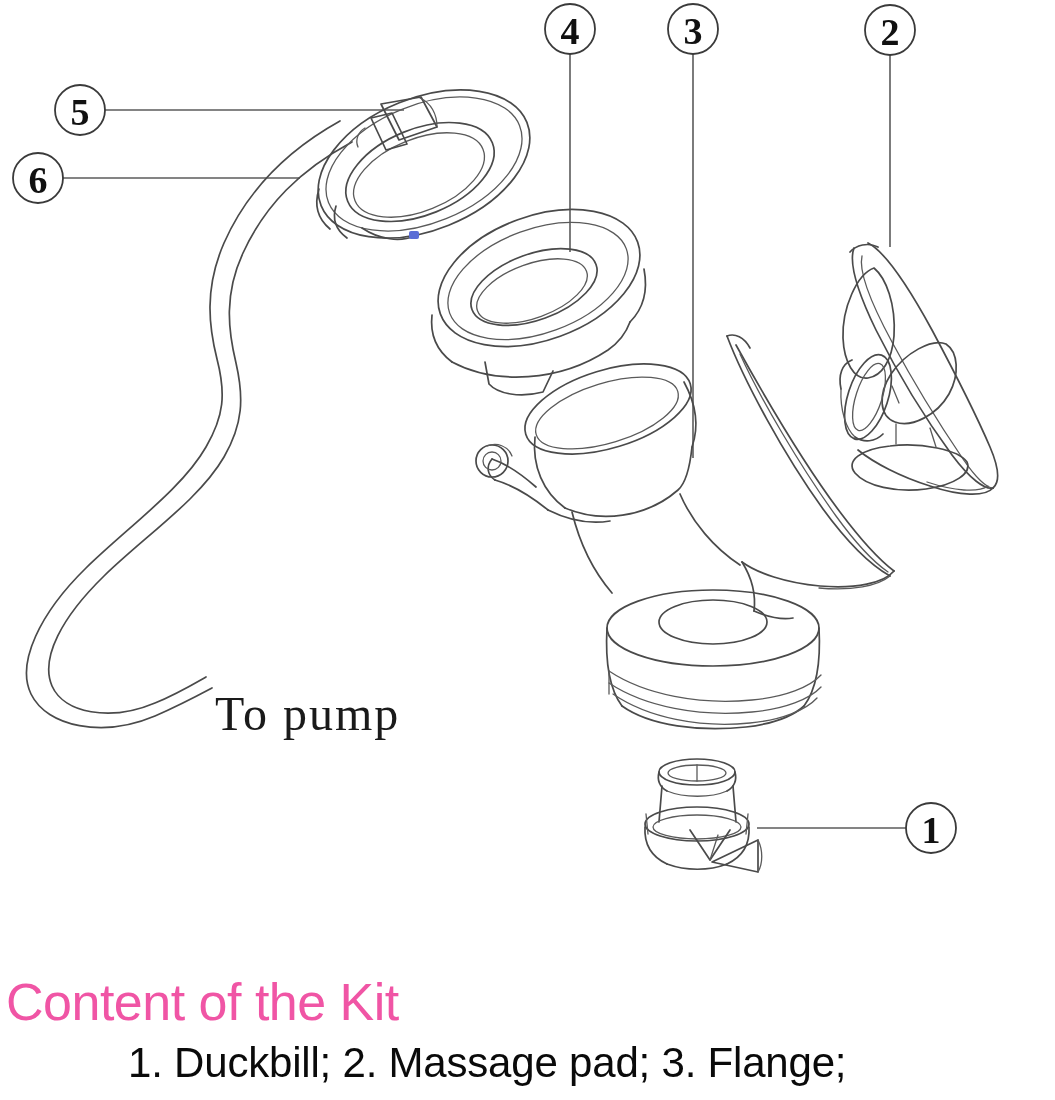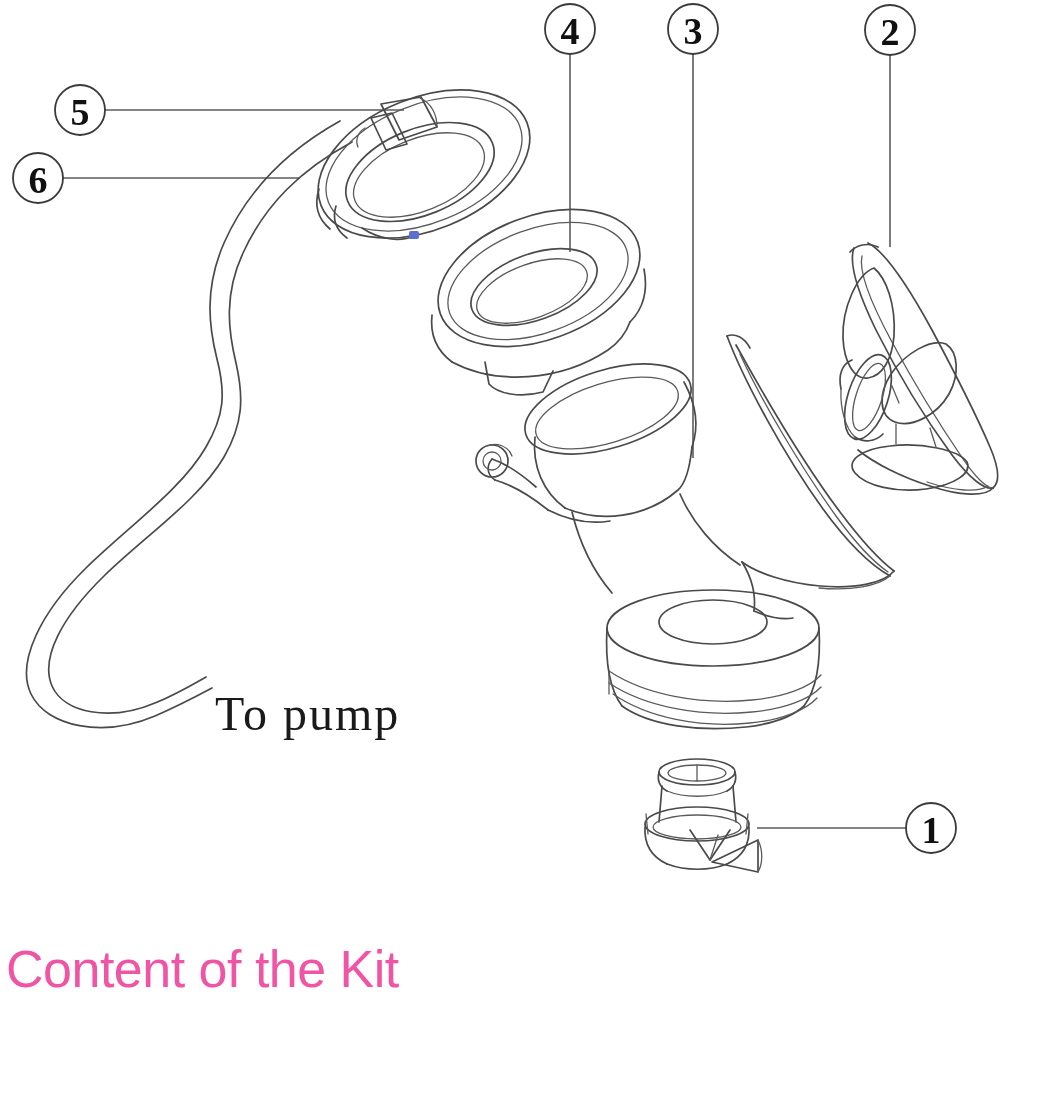--- a/index.html
+++ b/index.html
@@ -63,21 +63,21 @@
   }
   .topump {
     fill: #1a1a1a;
     font-family: "Liberation Serif", serif;
     font-size: 48px;
     letter-spacing: 2px;
   }
   .caption-block {
     position: absolute;
     left: 0;
-    top: 939px;
+    top: 972px;
     width: 1055px;
   }
   .caption-title {
     margin: 0;
     padding: 0 0 0 6px;
     font-family: "Liberation Sans", sans-serif;
     font-size: 52px;
     font-weight: 400;
     line-height: 60px;
     letter-spacing: -0.5px;
@@ -332,16 +332,17 @@
       </g>
     </g>
 
     <text class="topump" x="215" y="730">To  pump</text>
 
   </svg>
 
   <div class="caption-block">
     <div class="caption-title" style="color:#F055A5">Content of the Kit</div>
     <div class="caption-lines">
+      <div class="caption-line">1. Duckbill; 2. Massage pad; 3. Flange;</div>
     </div>
   </div>
 
 </div>
 
 </body></html>

